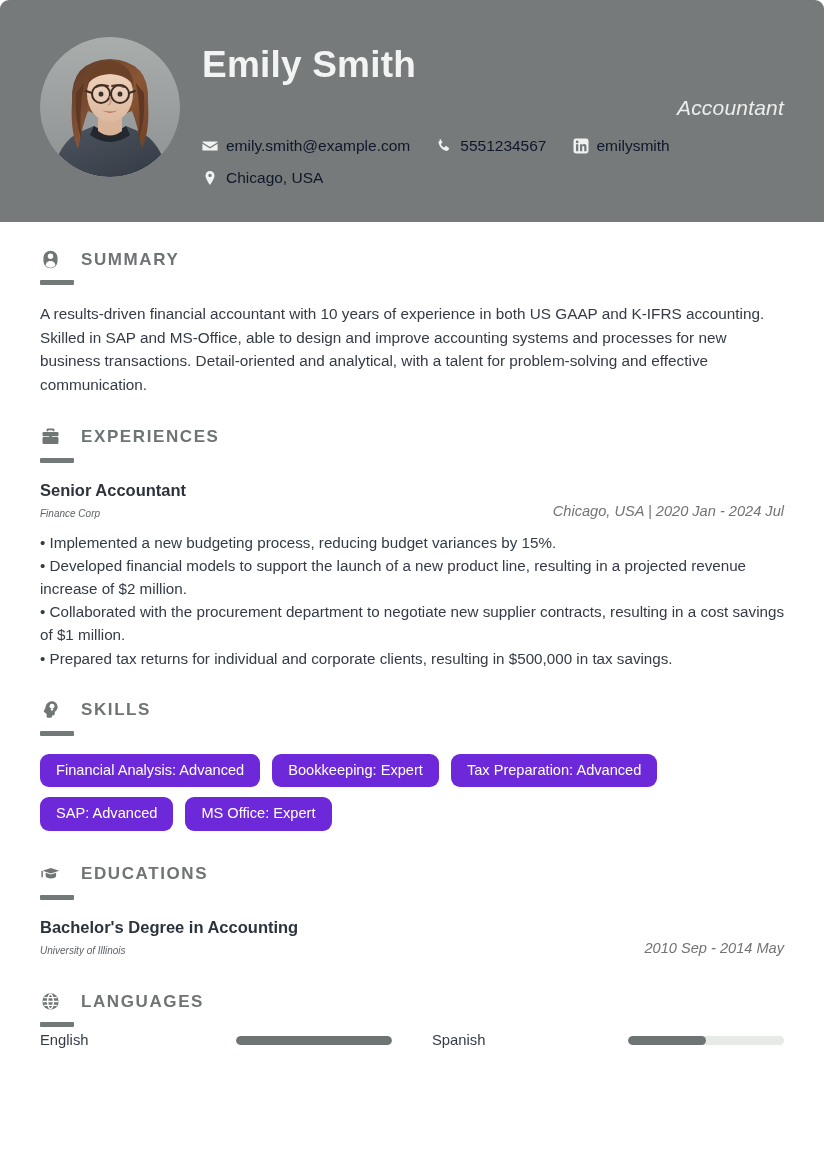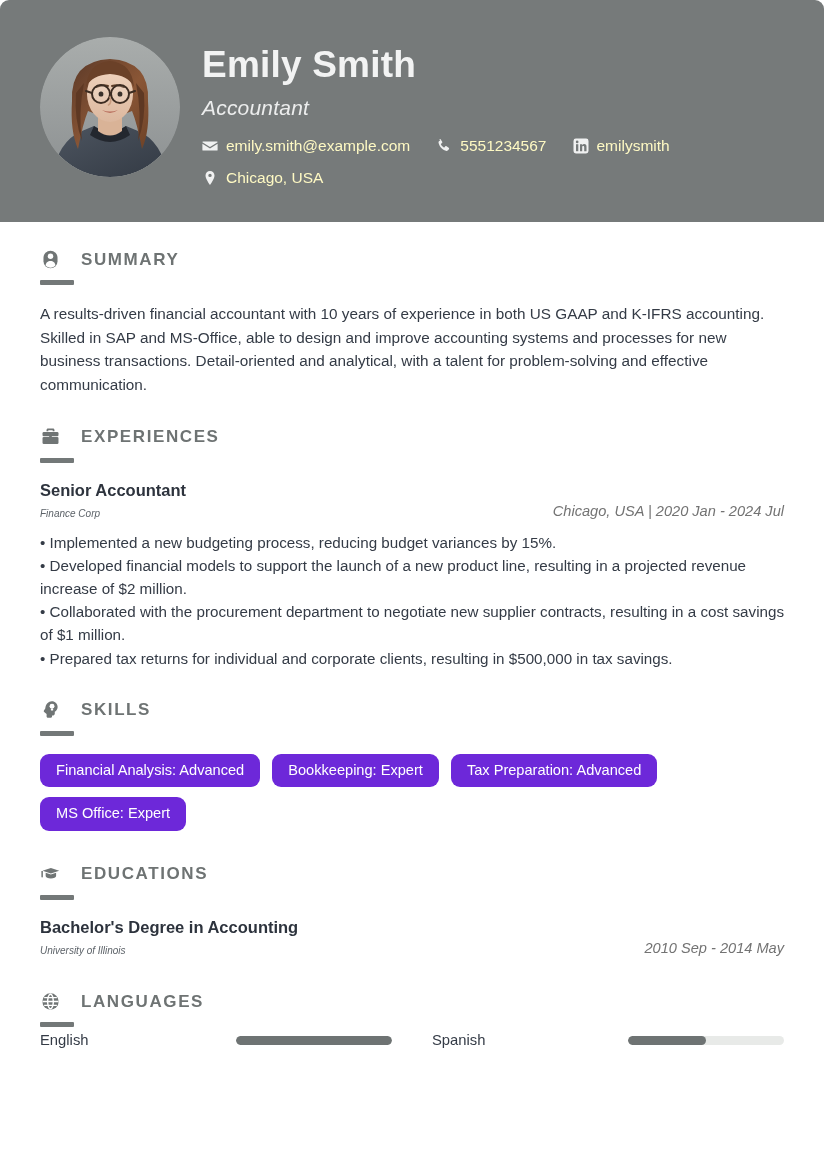--- a/index.html
+++ b/index.html
@@ -63,33 +63,34 @@
     line-height: 1.1;
     margin: 0 0 10px 0;
   }
   .person-title {
     font-size: 21px;
     font-style: italic;
     color: #eceded;
     font-weight: normal;
     margin: 0 0 18px 0;
     letter-spacing: 0.2px;
+    text-align: right;
   }
   .contact-row {
     display: flex;
     flex-wrap: wrap;
     align-items: center;
     gap: 0 26px;
     row-gap: 8px;
   }
   .contact-item {
     display: flex;
     align-items: flex-end;
     gap: 8px;
-    color: #fef9c3;
+    color: #0f172a;
     font-size: 15.5px;
     line-height: 1;
     white-space: nowrap;
   }
   .contact-item .ci-icon {
     display: inline-flex;
     align-items: center;
     justify-content: center;
     width: 16px;
     height: 16px;
@@ -421,20 +422,21 @@
           </svg>
         </span>
         <span class="sec-title">SKILLS</span>
       </div>
       <div class="sec-rule"></div>
 
       <div class="skills-wrap">
         <span class="skill-tag">Financial Analysis: Advanced</span>
         <span class="skill-tag">Bookkeeping: Expert</span>
         <span class="skill-tag">Tax Preparation: Advanced</span>
+        <span class="skill-tag">SAP: Advanced</span>
         <span class="skill-tag">MS Office: Expert</span>
       </div>
     </div>
 
     <div class="section sp-edu">
       <div class="sec-head">
         <span class="sec-icon">
           <svg width="19" height="19" viewBox="0 0 20 20" fill="#707575" xmlns="http://www.w3.org/2000/svg">
             <path d="M10.4 4.1 19.2 7 10.4 9.9 1.6 7z"></path>
             <path d="M4.9 9.1v3.6c0 1.5 2.5 2.6 5.5 2.6s5.5-1.1 5.5-2.6V9.1l-5.5 1.9z"></path>

